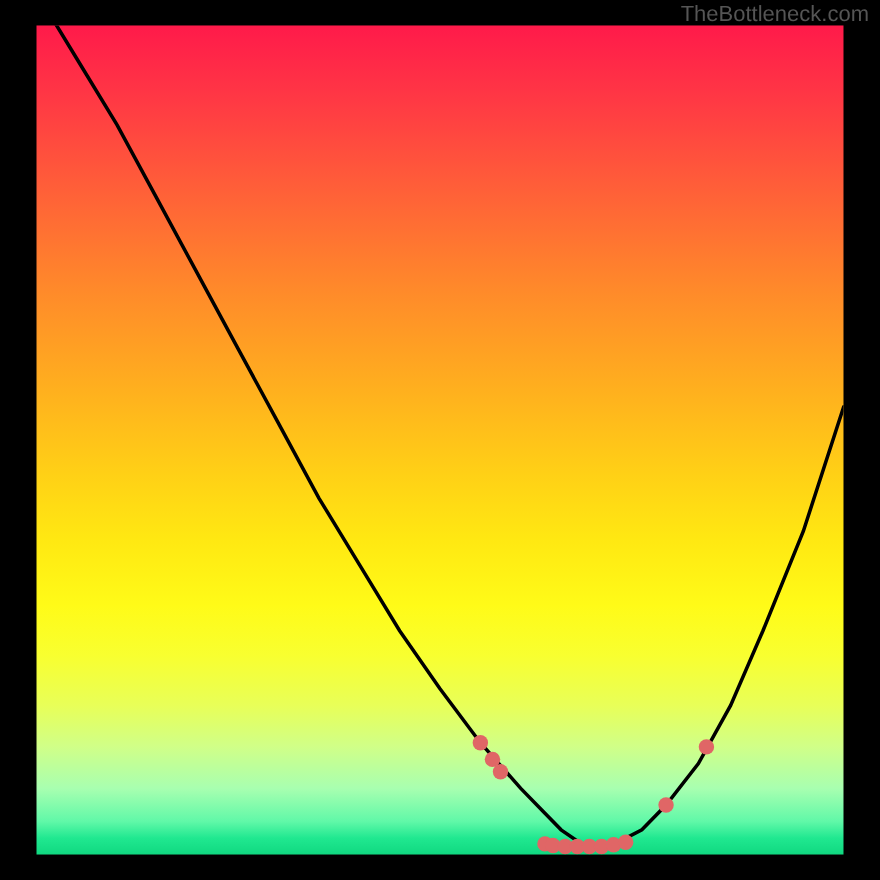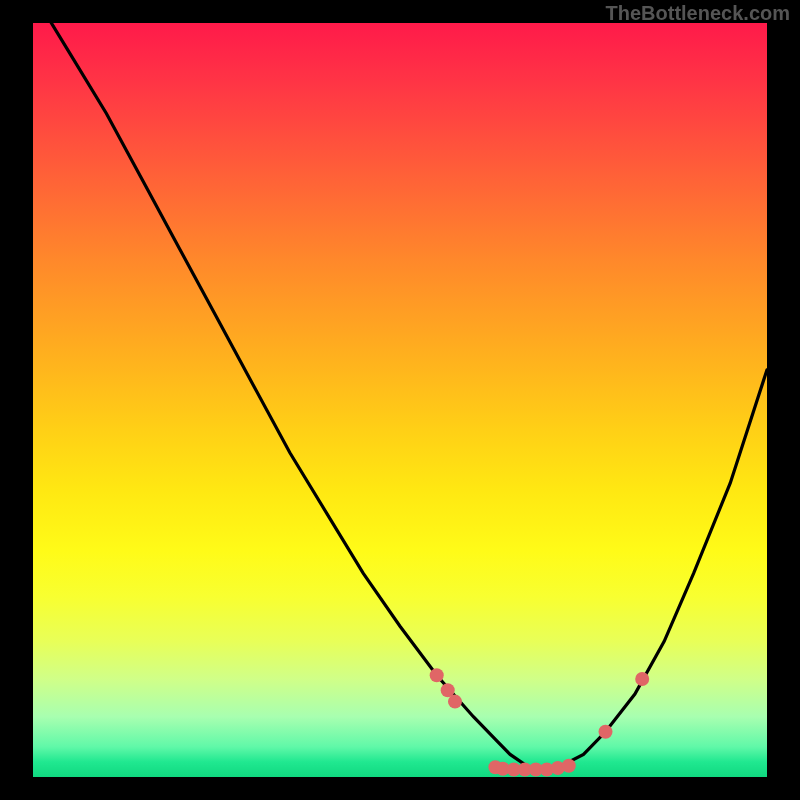--- a/index.html
+++ b/index.html
@@ -10,21 +10,21 @@
     position: relative;
     font-family: Arial, sans-serif;
     overflow: hidden;
   }
   .watermark {
     position: absolute;
     top: 2px;
     right: 10px;
     color: #555;
     font-size: 20px;
-    font-weight: bold;
+    font-weight: normal;
     z-index: 10;
   }
   .plot-area {
     position: absolute;
     left: 33px;
     top: 23px;
     width: 734px;
     height: 754px;
     overflow: hidden;
   }

